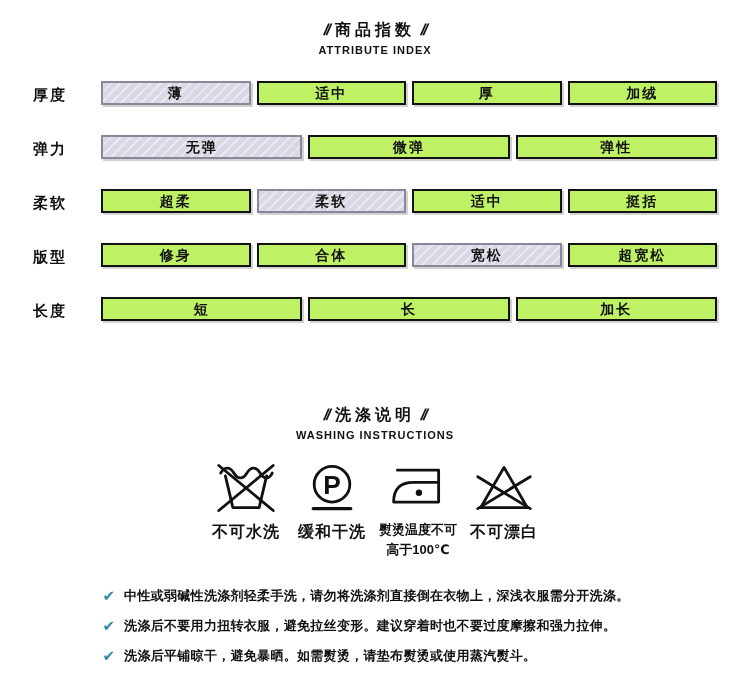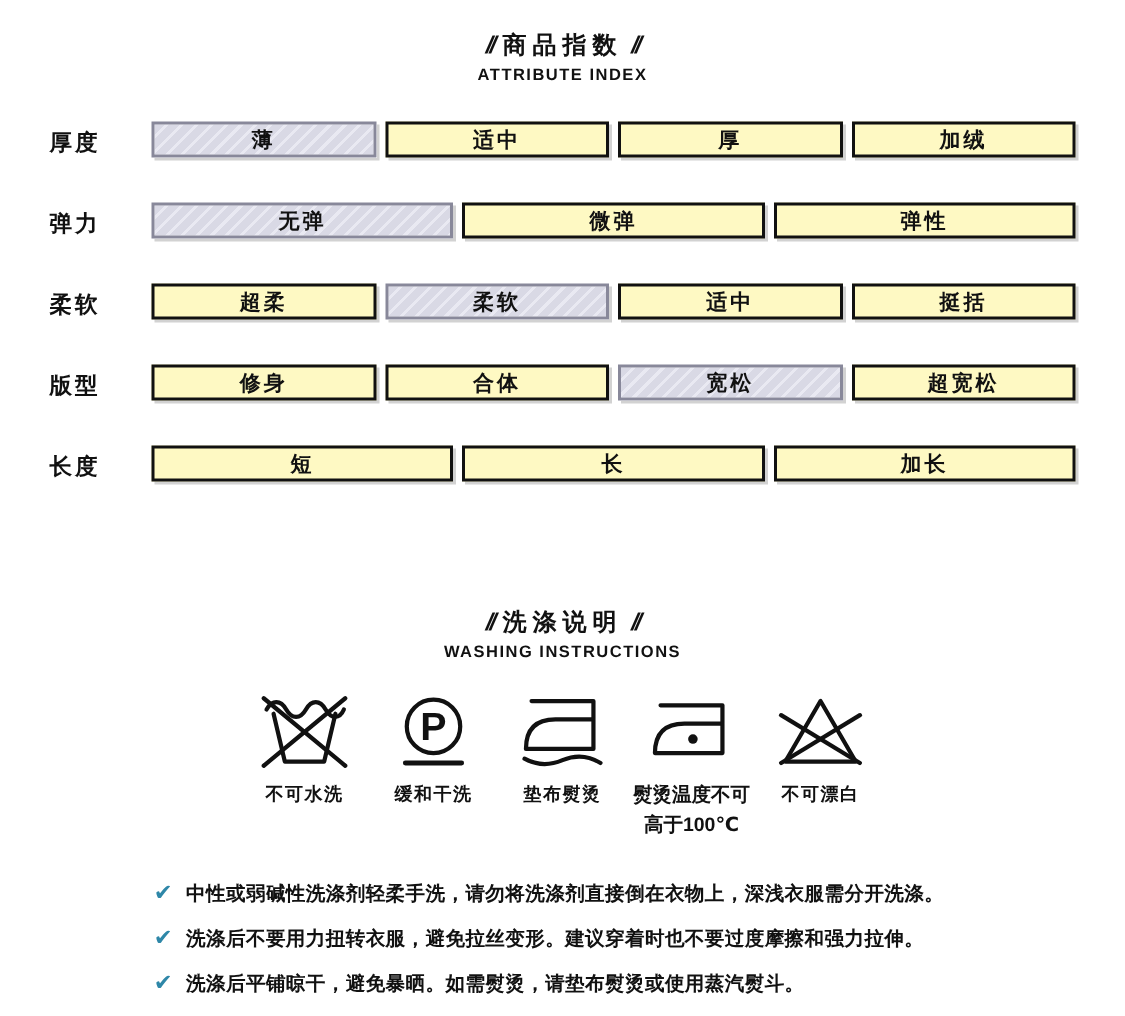--- a/index.html
+++ b/index.html
@@ -19,38 +19,38 @@
 
   
   .attr-table { width:684px; margin:25px auto 0; }
   .attr-row { display:flex; align-items:flex-end; height:24px; margin-bottom:30px; }
   .attr-row:last-child { margin-bottom:0; }
   .attr-label { width:68px; font-size:15px; font-weight:bold; letter-spacing:2px; }
   .attr-cells { flex:1; display:flex; gap:6px; }
   .cell {
     flex:1; height:24px; line-height:20px; text-align:center;
     font-size:14px; font-weight:bold; letter-spacing:2px;
-    background:#fef9c3;
+    background:#bef264;
     border:2px solid var(--cell-border, #111);
     box-shadow:2px 2px 0 #d2d2d2;
   }
   .cell.selected {
     background:repeating-linear-gradient(135deg,
       var(--sel-fill,#d9d9e5) 0 5px,
       var(--sel-hatch,#e9e9f2) 5px 7px);
     border-color:var(--sel-border,#88889a);
   }
 
   
   .washing { margin-top:84px; }
   .symbols { display:flex; justify-content:center; margin-top:16px; }
   .symbol { width:86px; text-align:center; }
   .symbol .icon-box { height:62px; display:flex; align-items:center; justify-content:center; }
   .symbol svg { display:block; }
-  .slabel { font-size:12px; font-weight:bold; letter-spacing:1px; line-height:1.3; margin-top:3px; }
+  .slabel { font-size:16px; font-weight:bold; letter-spacing:1px; line-height:1.3; margin-top:3px; }
   .slabel.small { font-size:13px; letter-spacing:0; }
 
   
   .tips { width:545px; margin:28px auto 0; }
   .tip { display:flex; align-items:flex-start; margin-bottom:13px; }
   .tip .check { color:var(--check-color,#2e87a8); font-size:15px; line-height:17px; margin-right:9px; font-weight:bold; }
   .tip .tip-text { font-size:13px; font-weight:bold; letter-spacing:0.3px; line-height:17px; }
 
   svg .ln { stroke:#111; stroke-width:3; fill:none; stroke-linecap:round; stroke-linejoin:round; }
   svg .thick { stroke-width:3.5; }
@@ -142,29 +142,20 @@
           <svg width="60" height="56" viewBox="0 0 64 58">
             <circle class="ln" cx="32" cy="25" r="19"></circle>
             <text x="32" y="35" text-anchor="middle" font-size="28" font-weight="bold" fill="#111">P</text>
             <line class="ln thick" x1="12" y1="51" x2="52" y2="51"></line>
           </svg>
         </div>
         <div class="slabel">缓和干洗</div>
       </div>
 
 
-      <div class="symbol">
-        <div class="icon-box">
-          <svg width="60" height="56" viewBox="0 0 64 58">
-            <path class="ln" d="M10 7 H54 V41 H6 C6 27 13 20 27 20 H54"></path>
-            <path class="ln" d="M5 48 q13 7 27 1 q14 -6 27 2" stroke-width="2.6"></path>
-          </svg>
-        </div>
-        <div class="slabel">垫布熨烫</div>
-      </div>
 
       <div class="symbol">
         <div class="icon-box">
           <svg width="60" height="56" viewBox="0 0 64 58">
             <path class="ln" d="M10 10 H54 V44 H6 C6 30 13 23 27 23 H54"></path>
             <circle cx="33" cy="34" r="3.4" fill="#111"></circle>
           </svg>
         </div>
         <div class="slabel small">熨烫温度不可</div>
         <div class="slabel small">高于100℃</div>

